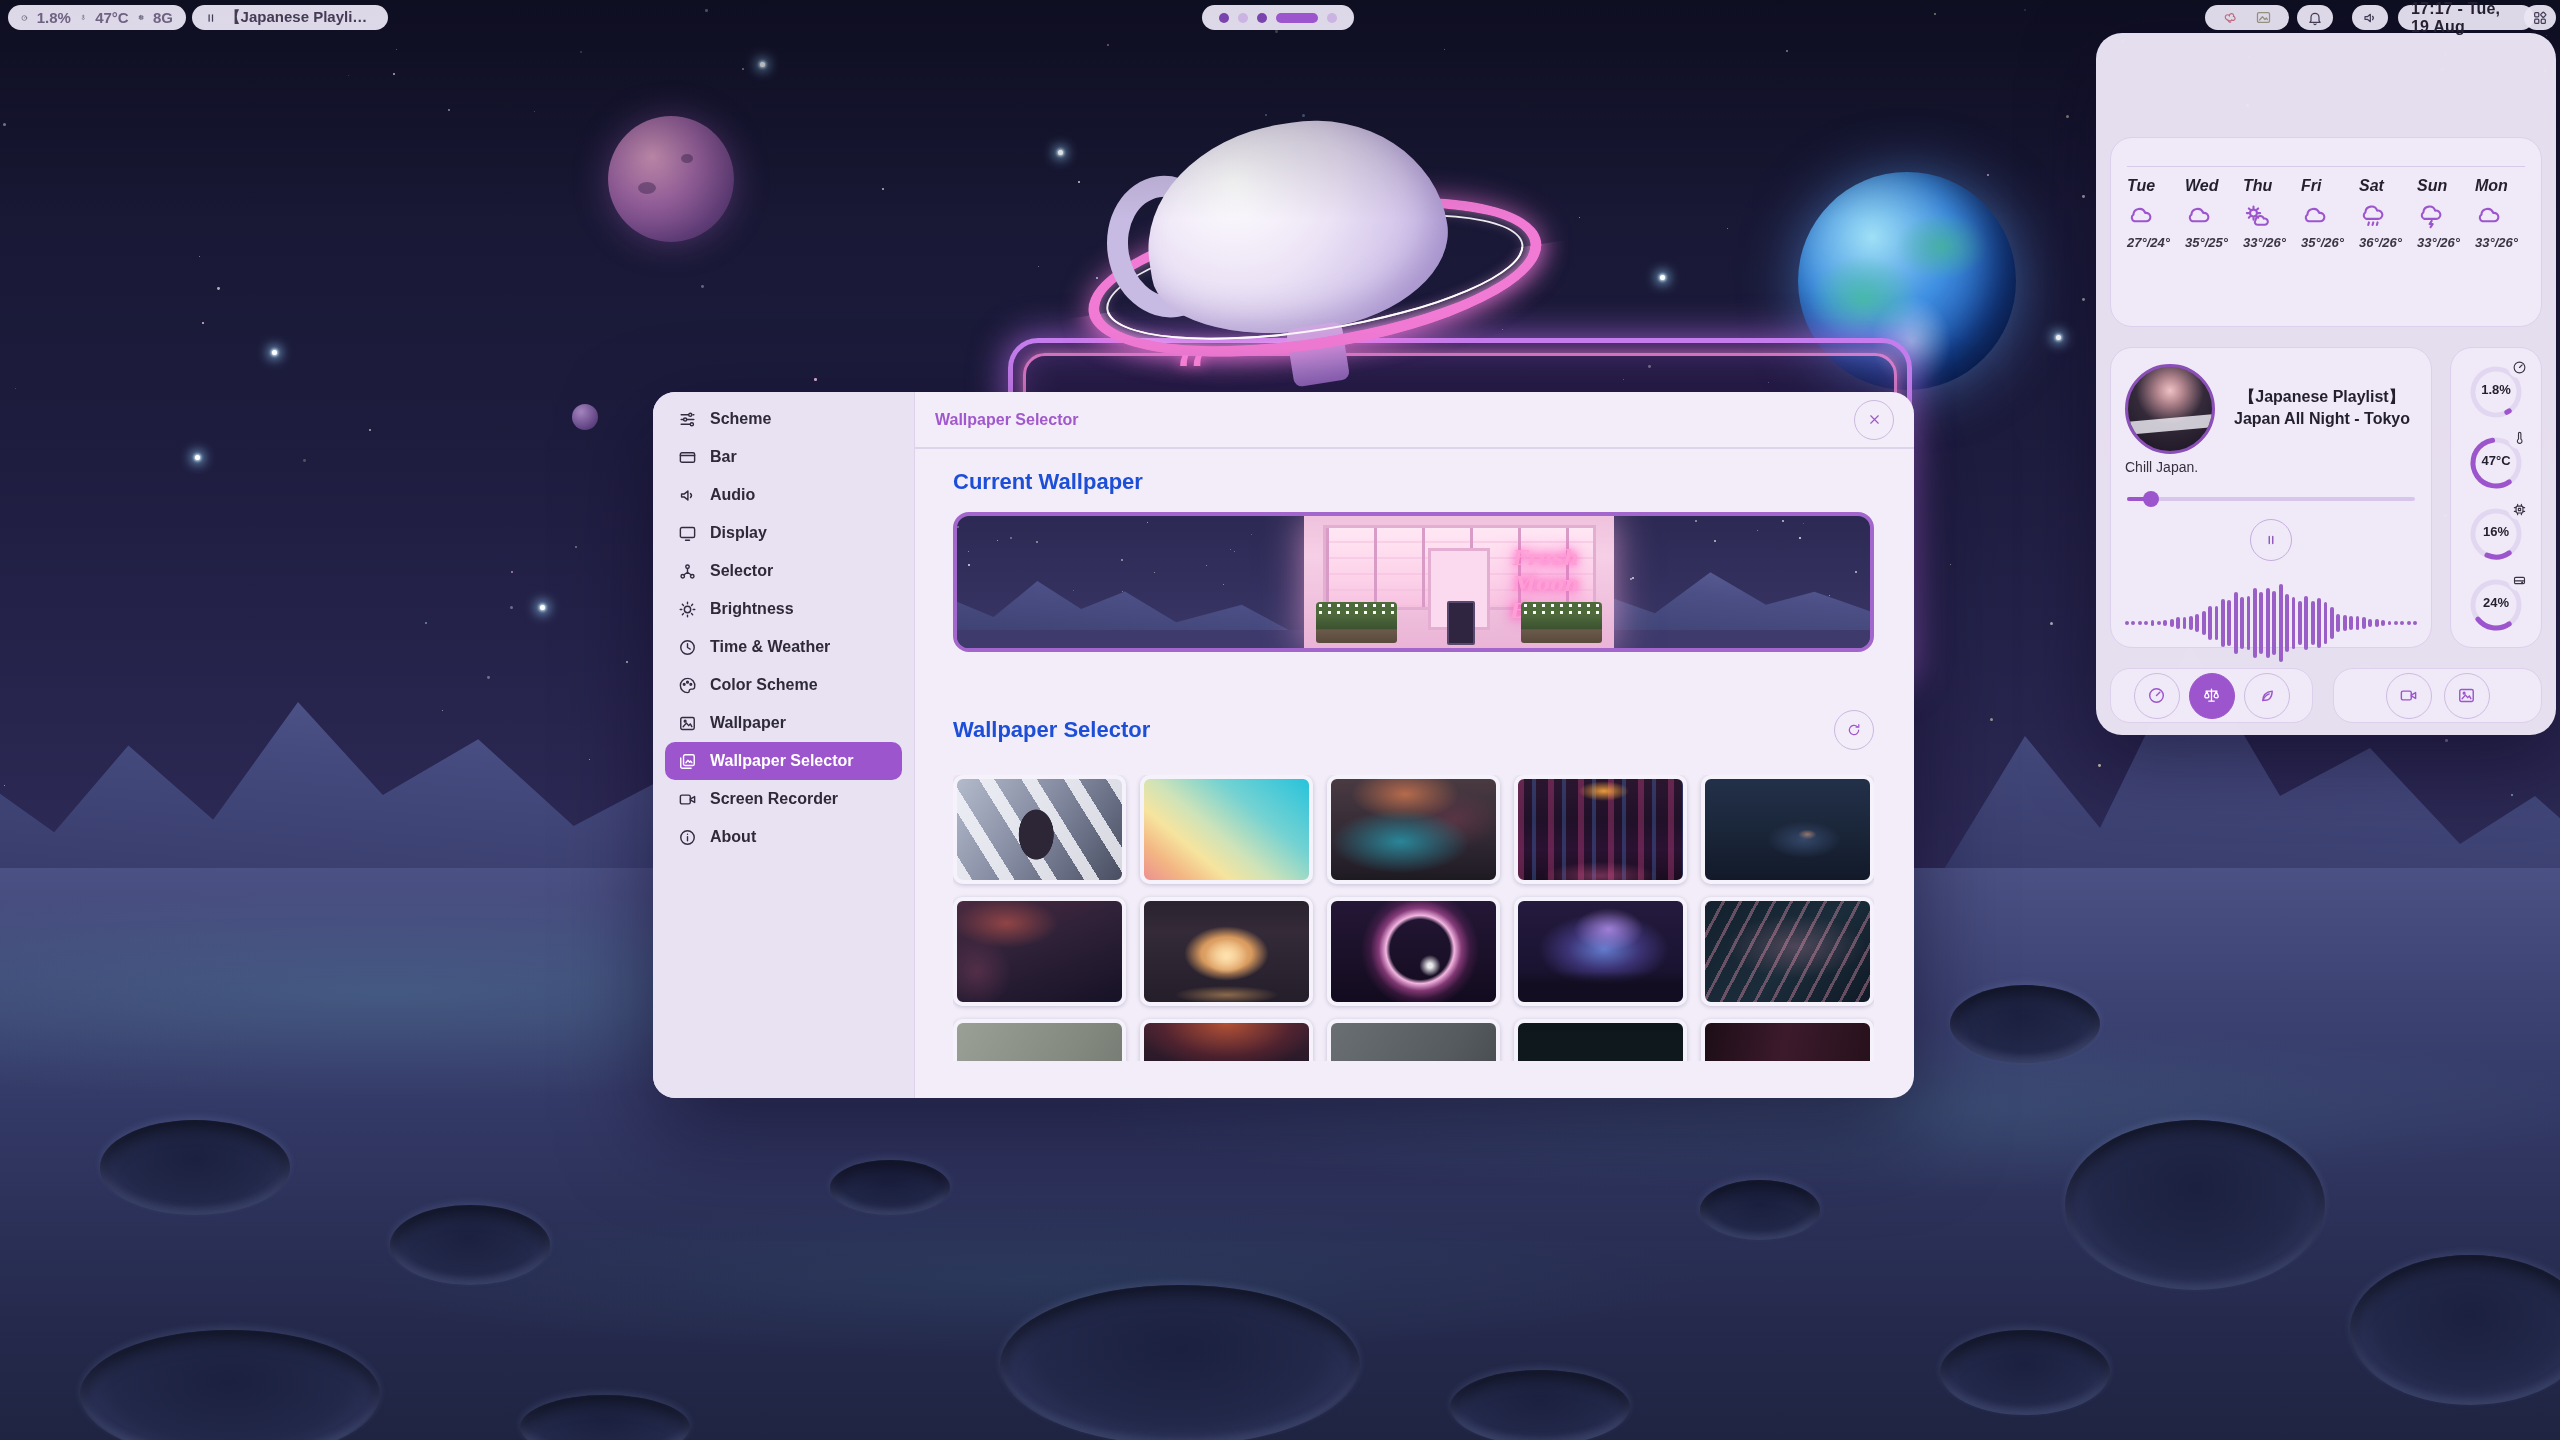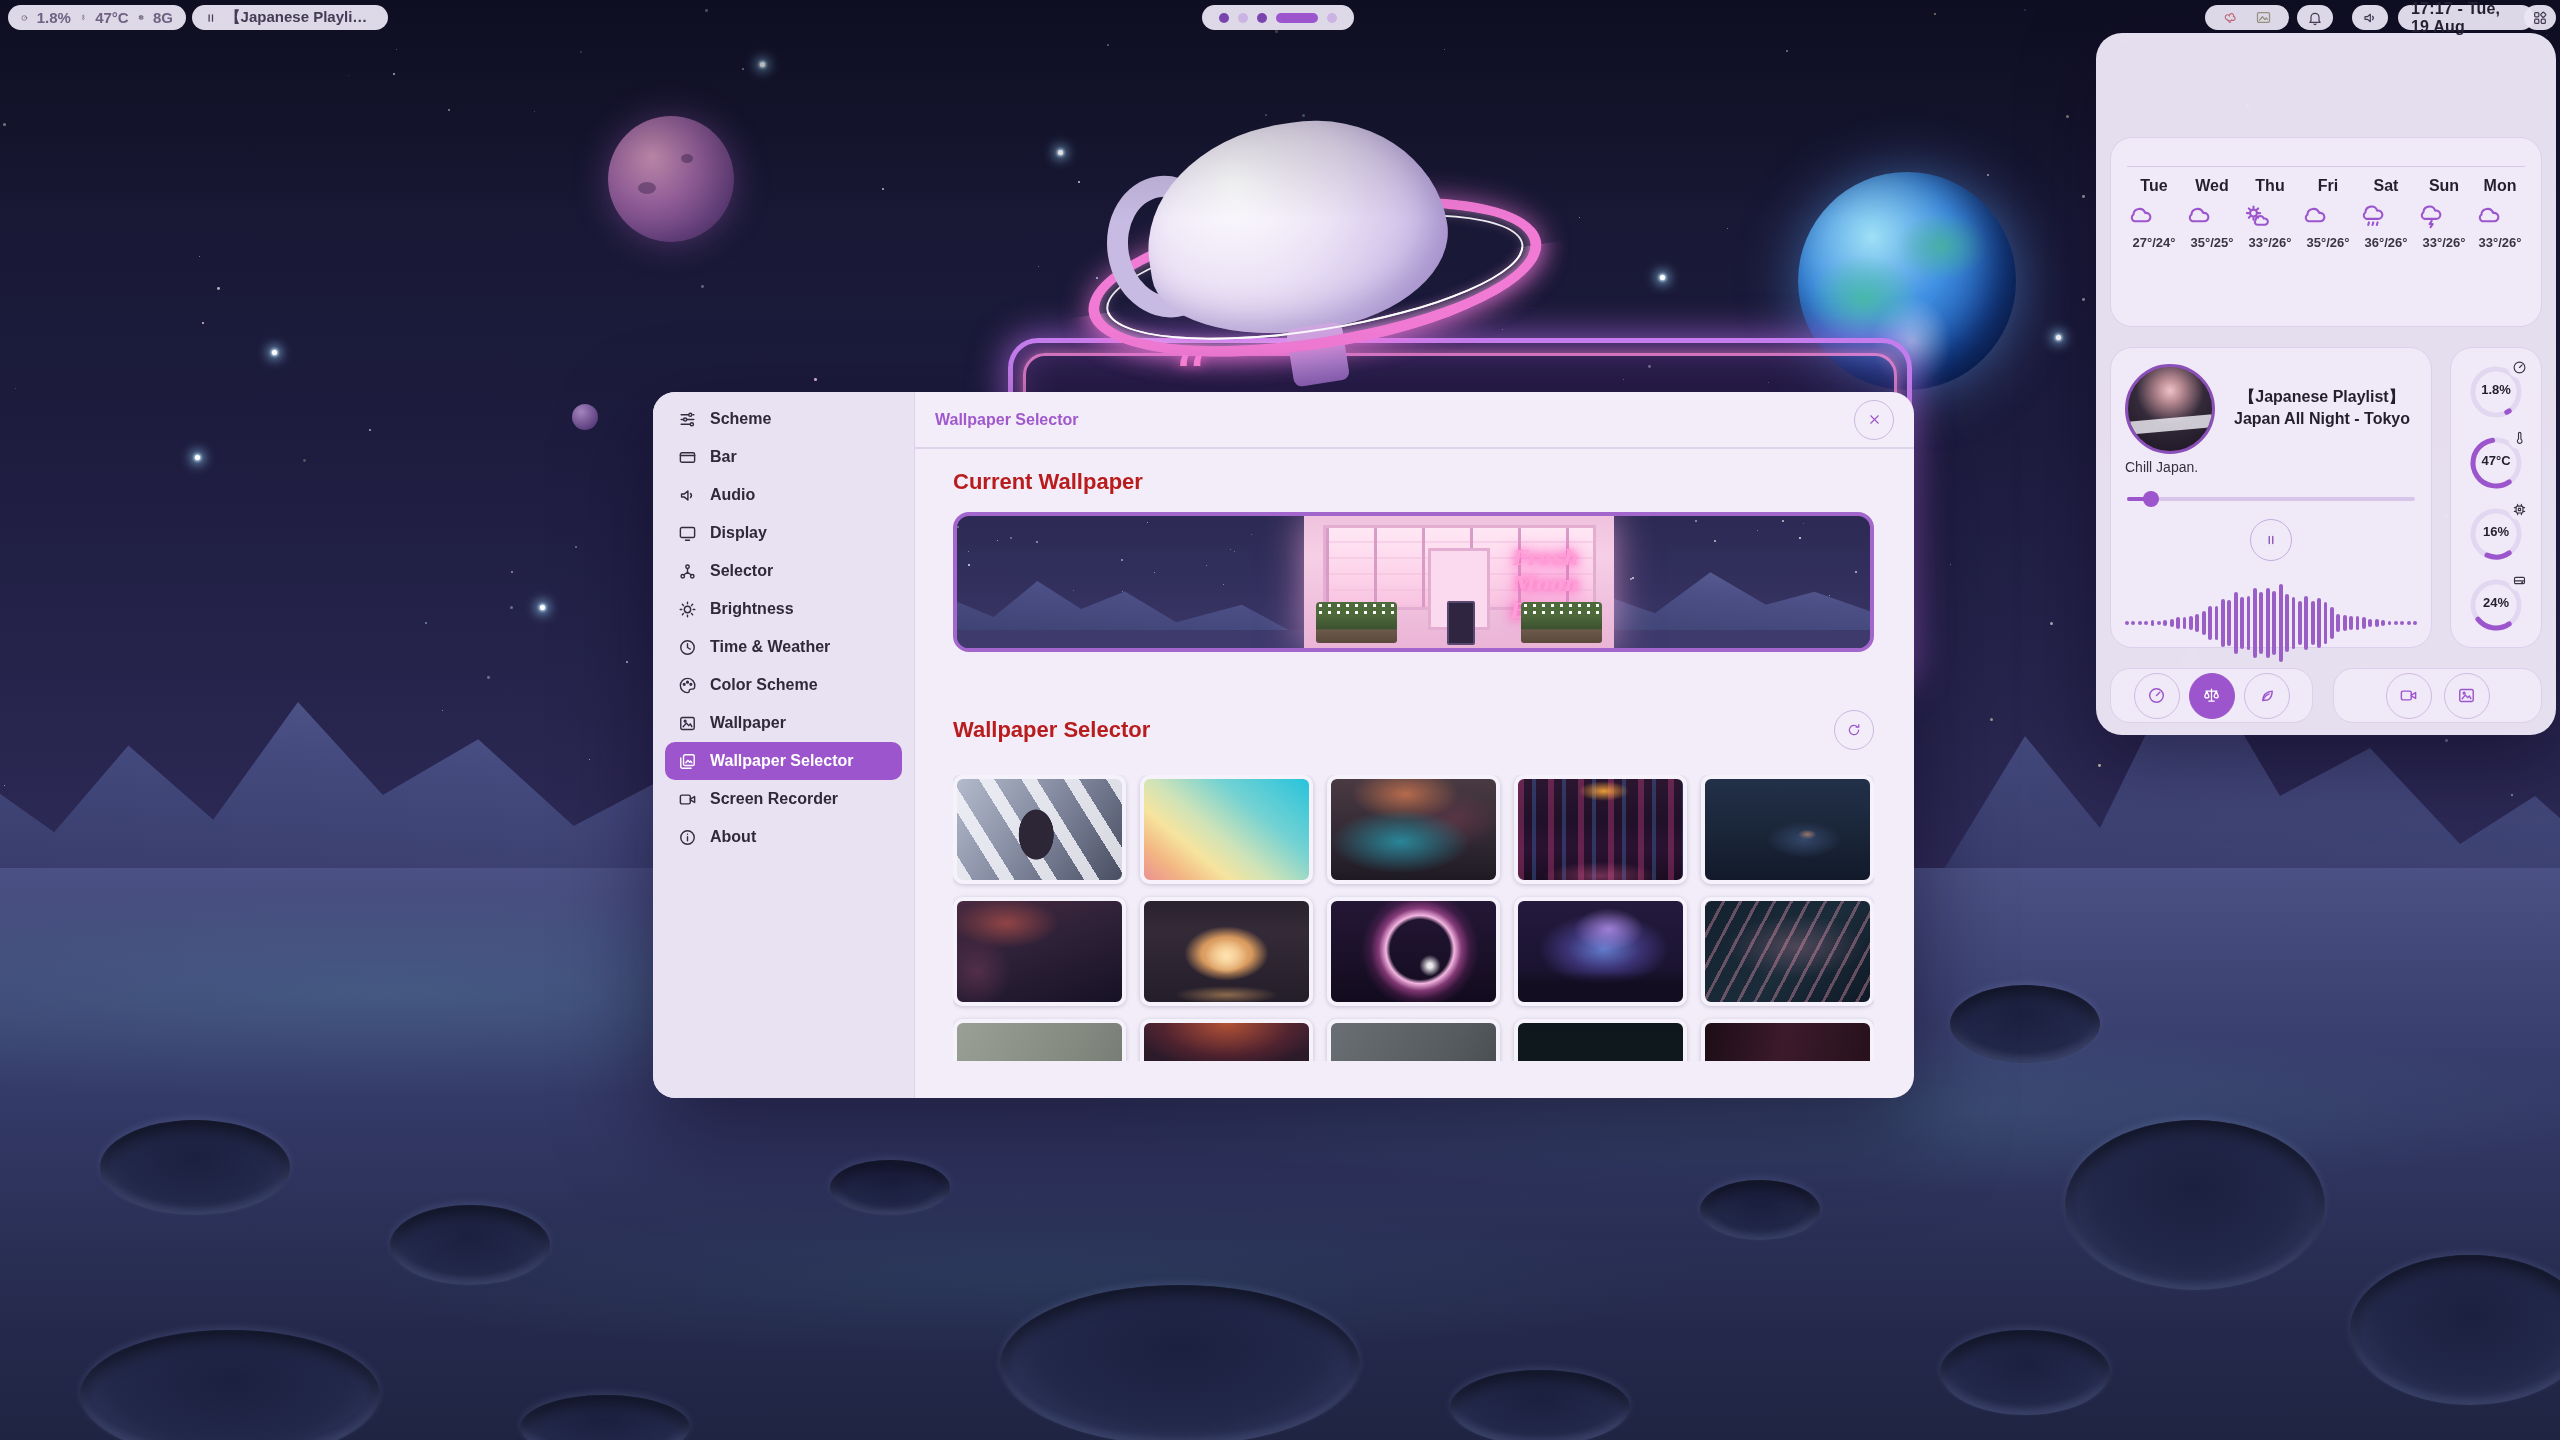--- a/index.html
+++ b/index.html
@@ -86,21 +86,21 @@
   .nav .nico{width:19px;height:19px;color:#332c40;flex:none}
   .nav.sel{background:#9c55cc;color:#fff;}
   .nav.sel .nico{color:#fff}
   .main{flex:1;display:flex;flex-direction:column;min-width:0;}
   .dhead{height:57px;border-bottom:2px solid #ded4ea;display:flex;align-items:center;
     padding:0 20px;box-sizing:border-box;flex:none;}
   .dtitle{color:#a158cd;font-size:16px;font-weight:700;}
   .xbtn{margin-left:auto;width:38px;height:38px;border-radius:50%;border:1.6px solid #cbb8e0;
     color:#9c55cc;display:flex;align-items:center;justify-content:center;background:transparent}
   .dbody{padding:20px 40px 0 38px;}
-  .h2{font-size:22px;font-weight:700;color:#b91c1c;}
+  .h2{font-size:22px;font-weight:700;color:#1d4ed8;}
   .preview{margin-top:17px;height:132px;border:4px solid #a266cc;border-radius:16px;position:relative;overflow:hidden;
     background:linear-gradient(180deg,#2c2a54 0%,#33305e 55%,#3b3868 100%);padding-left:8px;}
   .pv-mt{position:absolute;bottom:0;background:linear-gradient(185deg,#6b6fa5 0%,#4b4f85 50%,#3a3e6e 100%);}
   .pv-mt.l{left:0;width:40%;height:78%;
     clip-path:polygon(0 100%,0 55%,10% 70%,22% 35%,34% 62%,46% 45%,60% 75%,78% 58%,100% 100%);}
   .pv-mt.r{right:0;width:38%;height:82%;
     clip-path:polygon(0 100%,8% 72%,24% 52%,38% 68%,54% 30%,70% 60%,84% 48%,100% 66%,100% 100%);}
   .pv-ground{position:absolute;left:0;bottom:0;width:100%;height:14%;background:#3e3a6c;}
   .cafe{position:absolute;left:38%;top:0;width:34%;height:100%;
     background:linear-gradient(180deg,#efc2dd 0%,#f6cfe6 30%,#eab4d6 100%);
@@ -179,21 +179,21 @@
   .cbtn{width:36px;height:36px;border-radius:50%;border:1.6px solid #cbb8e0;color:#9c55cc;
     display:flex;align-items:center;justify-content:center;flex:none;background:transparent;}
   .wcard{left:14px;top:104px;width:432px;height:190px;padding:16px;}
   .wtop{display:flex;align-items:center;gap:16px;}
   .bigcloud{color:#a163cf;width:58px;height:44px;flex:none;}
   .wcity{font-size:19px;font-weight:700;color:#241f2e;}
   .wtemp{font-size:26px;font-weight:700;color:#241f2e;line-height:1.05;}
   .wtz{font-size:12px;font-weight:700;color:#3c3548;margin-left:6px;}
   .wdiv{height:1px;background:#d6cae6;margin:12px 0 10px;}
   .frow{display:flex;justify-content:space-between;}
-  .fday{width:54px;text-align:center;}
+  .fday{width:54px;text-align:left;font-style:italic;}
   .fday .d{font-size:16px;font-weight:700;color:#241f2e;}
   .fday .wi{width:28px;height:28px;color:#9c55cc;margin:7px 0 5px;}
   .fday .t{font-size:13px;font-weight:600;color:#3a3444;white-space:nowrap;}
   .mcard{left:14px;top:314px;width:322px;height:301px;padding:16px 14px;}
   .mrow{display:flex;gap:12px;align-items:center;}
   .art{width:84px;height:84px;border-radius:50%;border:3px solid #8b4fb8;flex:none;position:relative;overflow:hidden;
     background:radial-gradient(circle at 50% 28%,#edc3c6 0%,#b98a92 16%,#342a3a 46%,#191320 100%);}
   .art::after{content:"";position:absolute;left:-6%;right:-6%;bottom:24%;height:13px;
     background:rgba(245,242,250,.8);transform:rotate(-5deg);}
   .mtitle{font-size:16px;font-weight:700;color:#241f2e;line-height:1.35;text-align:center;}

